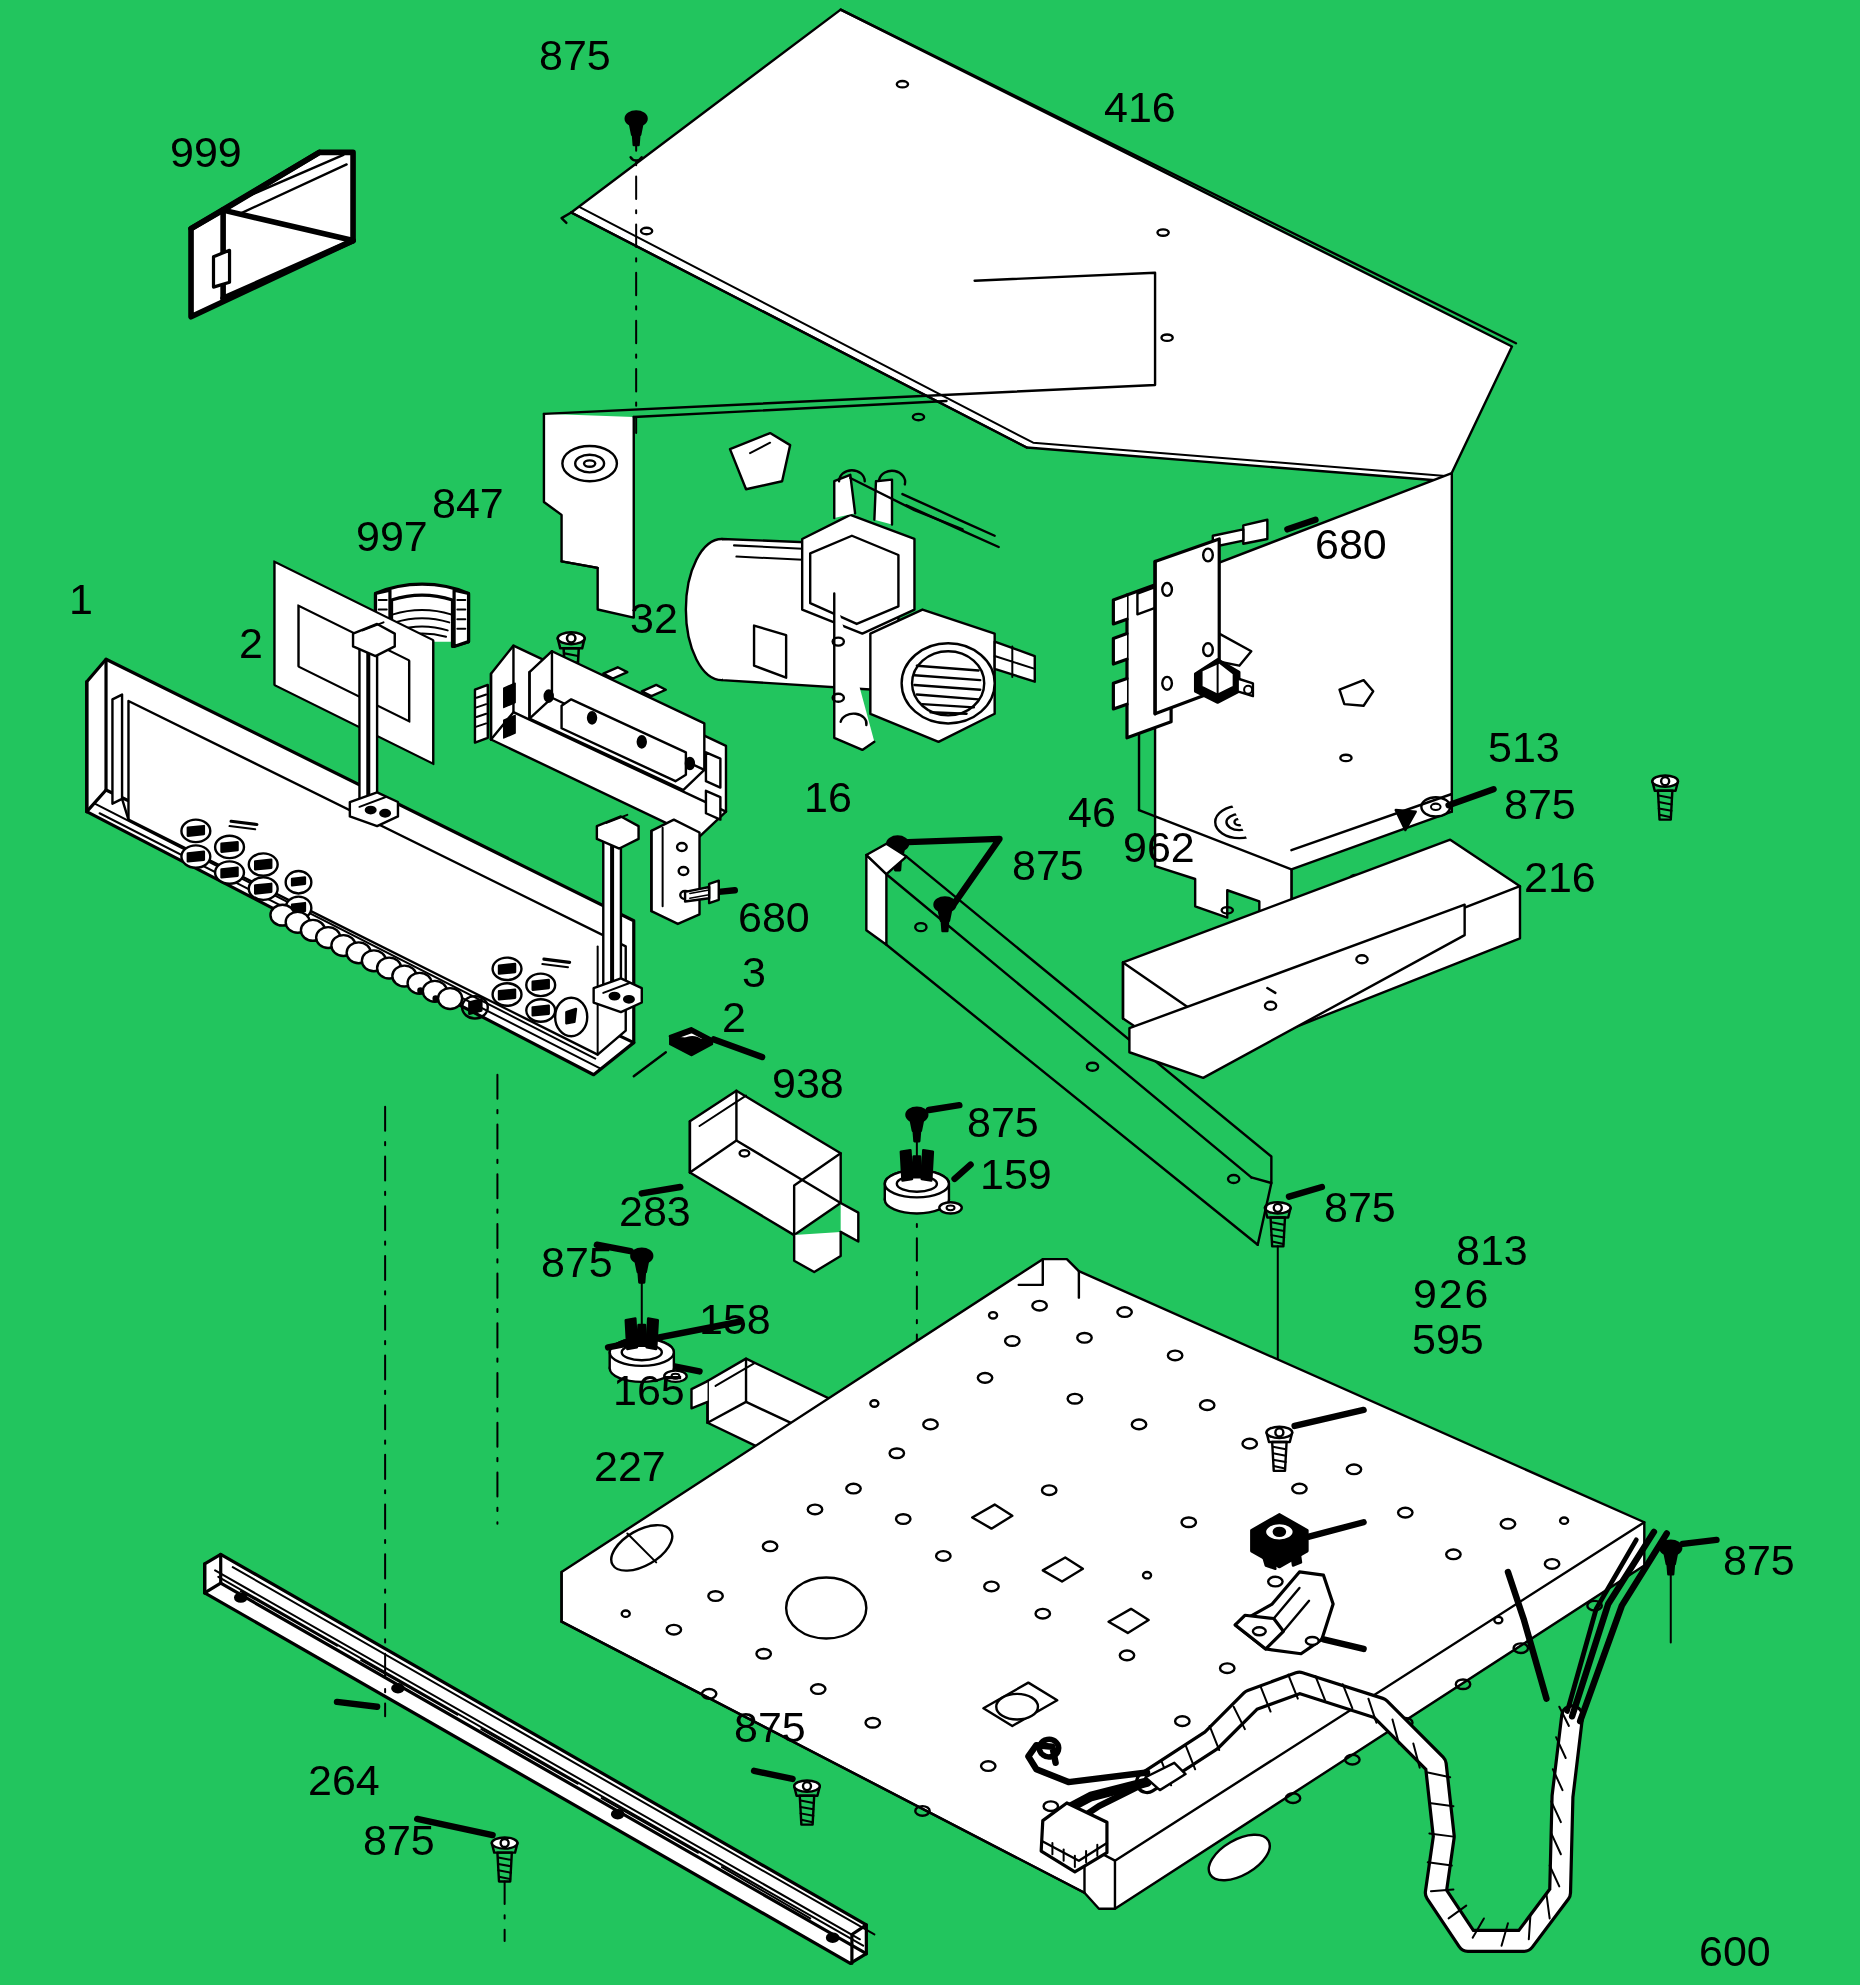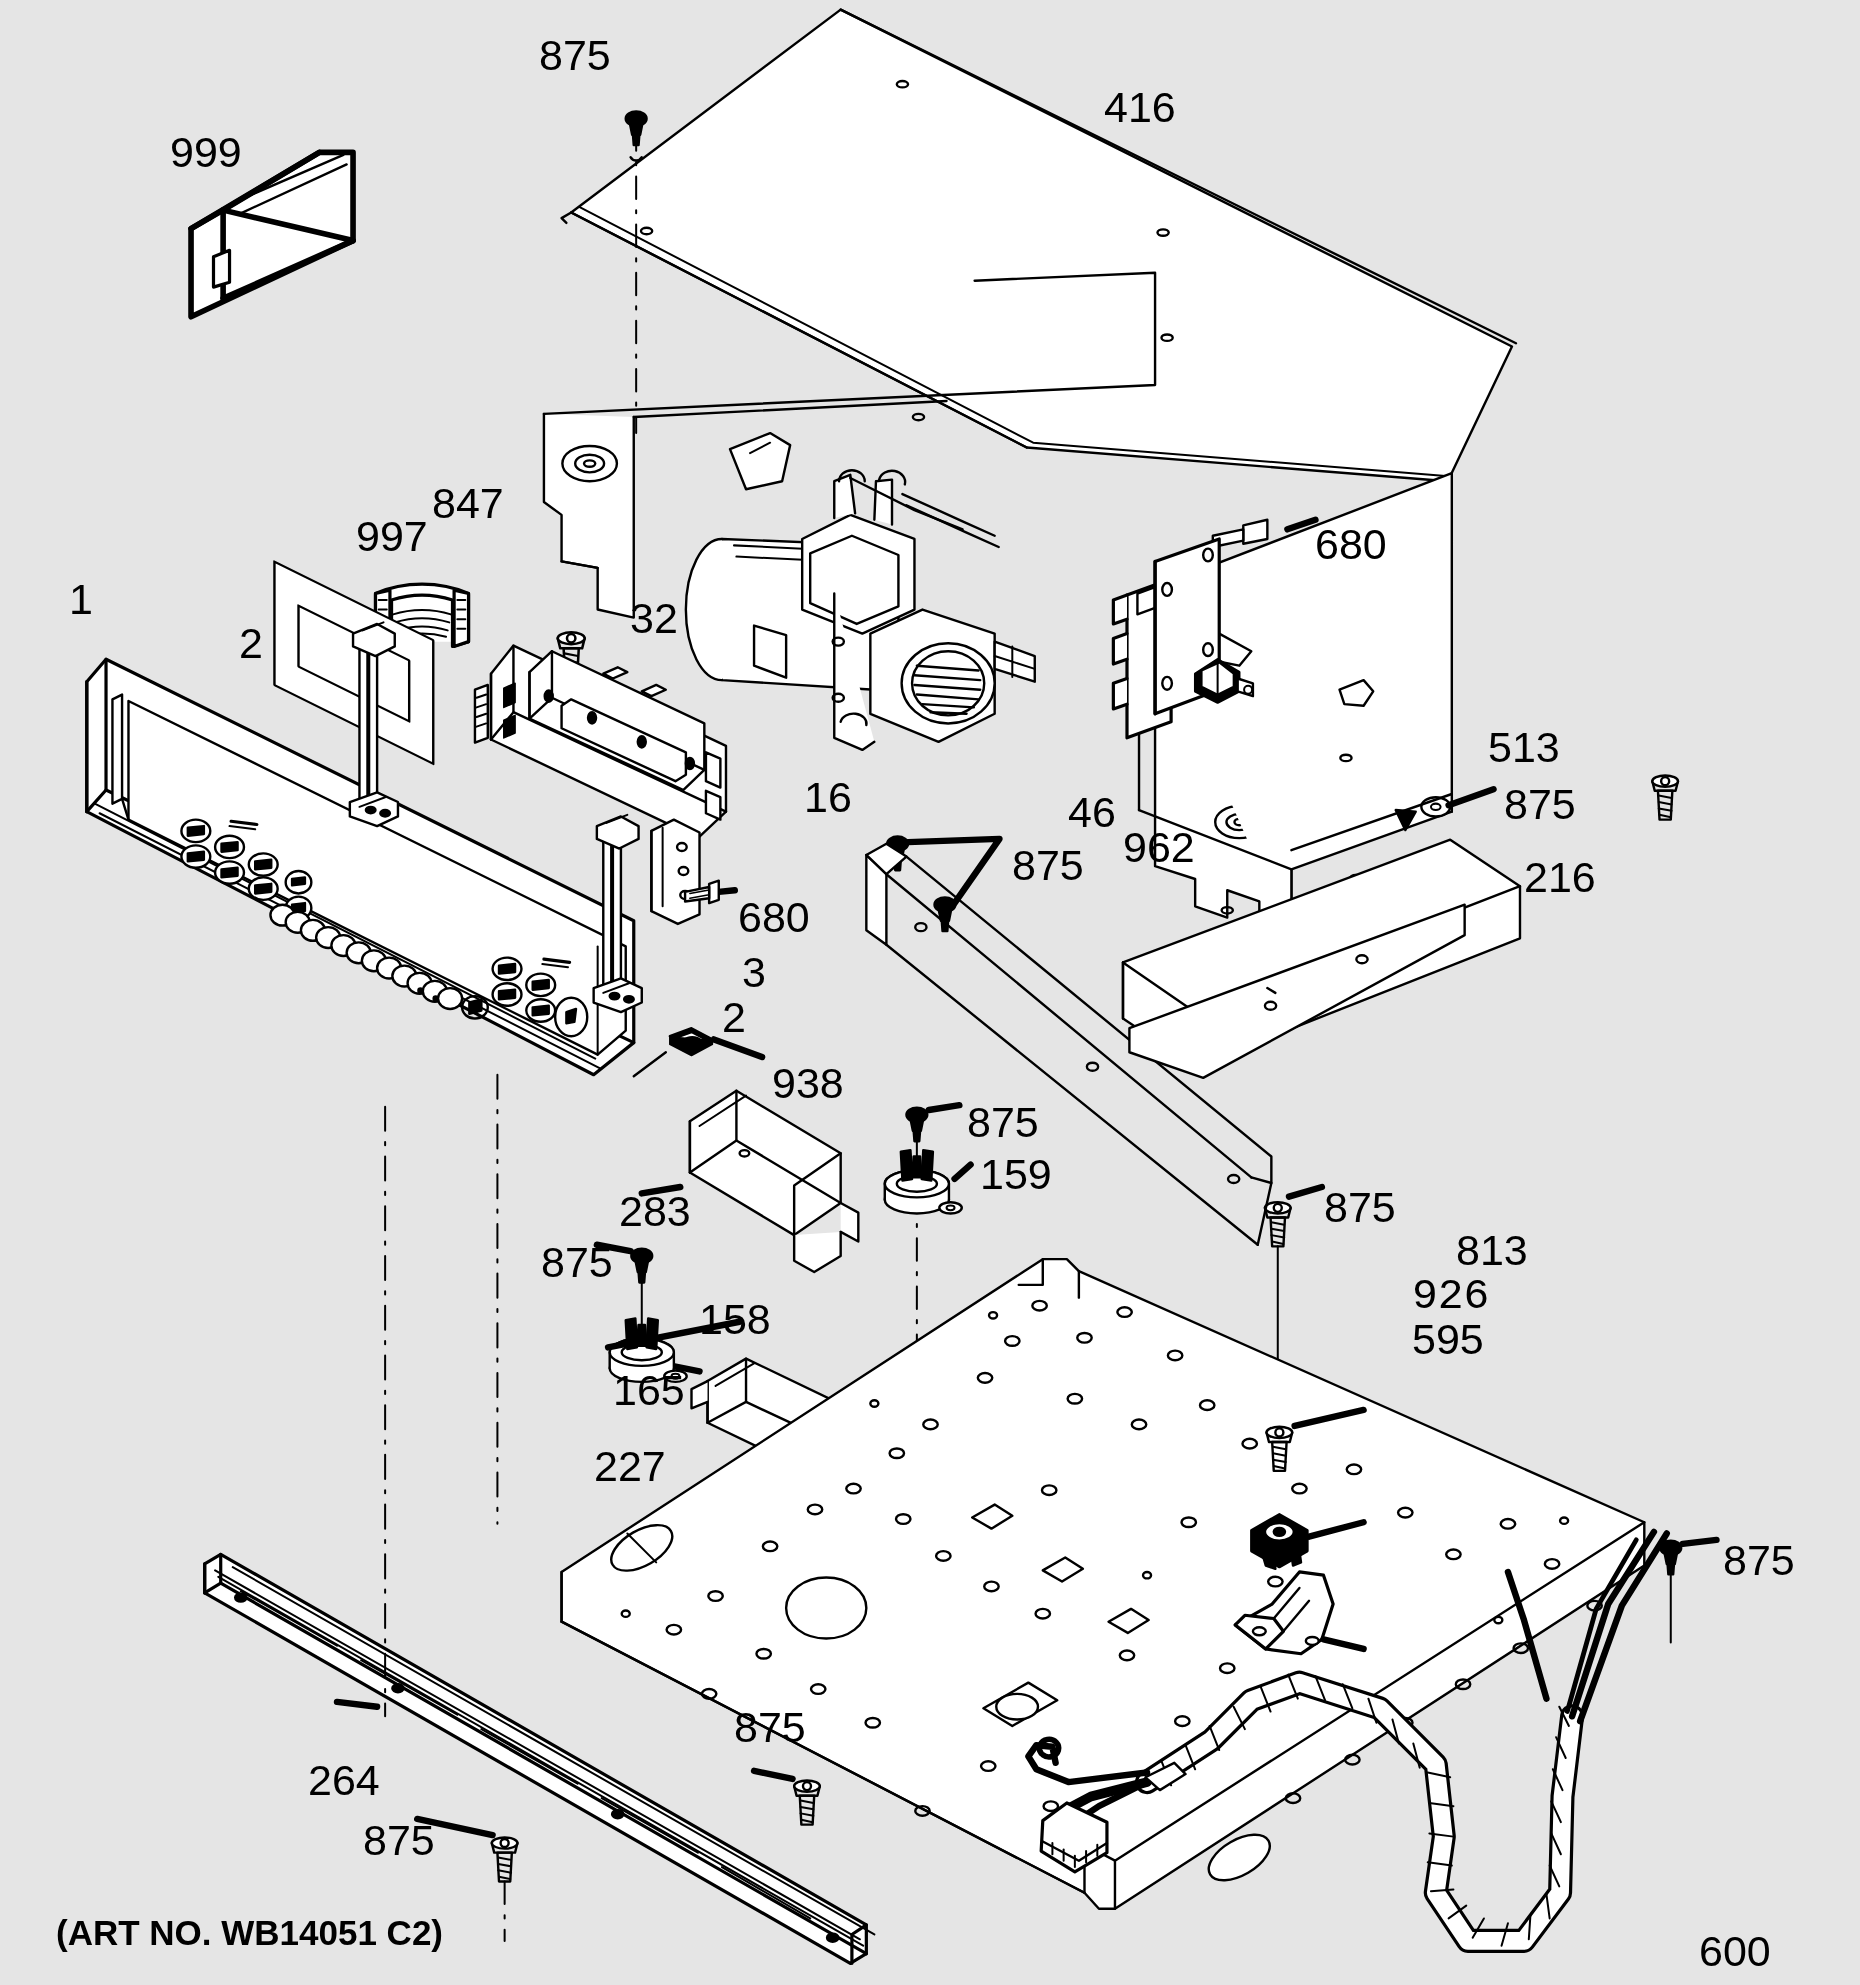--- a/index.html
+++ b/index.html
@@ -1,17 +1,17 @@
 <!DOCTYPE html>
 <html style="font-size:13px"><head>
 <meta charset="utf-8">
 <style>
   html,body{margin:0;padding:0;background:#ffffff;}
   body{font-family:"Liberation Sans", sans-serif;}
-  #page{position:relative;width:1861px;height:1985px;background:#e5e5e5;overflow:hidden;}
+  #page{position:relative;width:1861px;height:1985px;background:#22c55e;overflow:hidden;}
   #art{position:absolute;left:0;top:0;width:1861px;height:1985px;}
   .callout{position:absolute;font-family:"Liberation Sans", sans-serif;font-weight:400;
            color:#000;white-space:nowrap;letter-spacing:0px;}
   .cl-lg{font-size:43px;}
   .artno{position:absolute;left:56px;top:1913px;font-size:35px;font-weight:700;color:#000;
          font-family:"Liberation Sans", sans-serif;white-space:nowrap;}
 </style>
 </head>
 <body>
 
@@ -665,16 +665,15 @@
   <div class="callout cl-lg" style="left:699px;  top:1295px;">158</div>
   <div class="callout cl-lg" style="left:1412px; top:1315px;">595</div>
   <div class="callout cl-lg" style="left:613px;  top:1366px;">165</div>
   <div class="callout cl-lg" style="left:594px;  top:1442px;">227</div>
   <div class="callout cl-lg" style="left:1723px; top:1536px;">875</div>
   <div class="callout cl-lg" style="left:308px;  top:1756px;">264</div>
   <div class="callout cl-lg" style="left:734px;  top:1703px;">875</div>
   <div class="callout cl-lg" style="left:363px;  top:1816px;">875</div>
   <div class="callout cl-lg" style="left:1699px; top:1927px;">600</div>
 
-  <div class="artno">(ART NO. WB14051 C2)</div>
 
 </div>
 
 
 </body></html>

